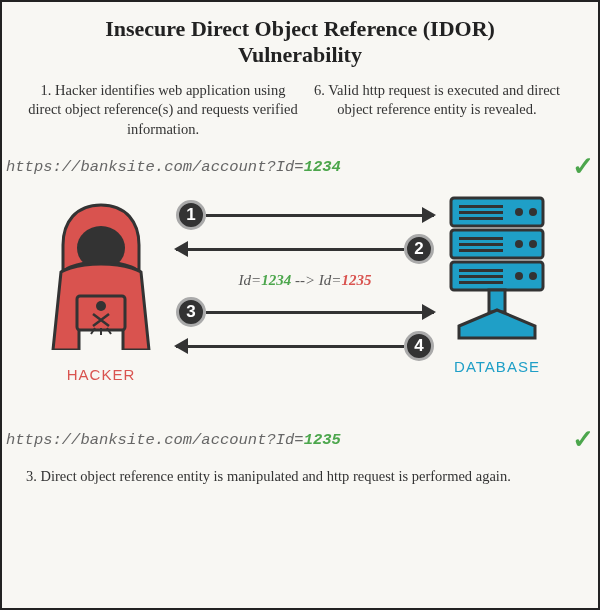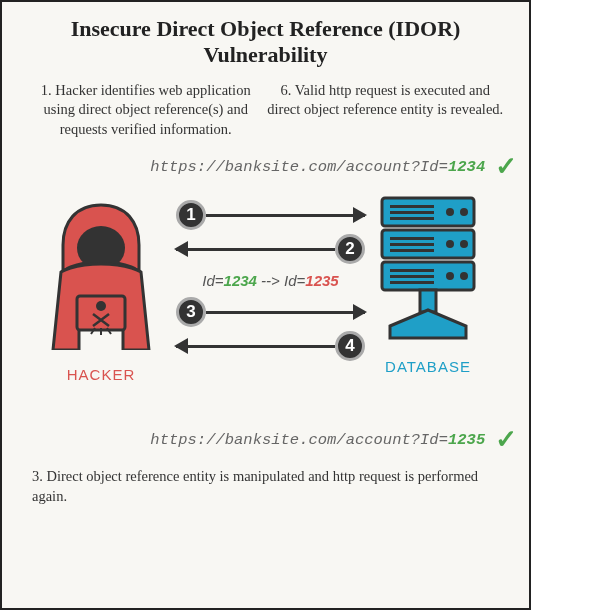--- a/index.html
+++ b/index.html
@@ -1,40 +1,40 @@
 <!DOCTYPE html>
 <html><head>
 <meta charset="utf-8">
 <style>
 *{box-sizing:border-box;margin:0;padding:0}
 body{font-family:Georgia,serif;background:#fff;width:600px;height:610px;overflow:hidden}
-.frame{width:531px;height:610px;border:2px solid #222;background:#f8f7f3;position:relative}
+.frame{width:600px;height:610px;border:2px solid #222;background:#f8f7f3;position:relative}
 .title{text-align:center;font-size:22px;font-weight:bold;padding:14px 40px 8px;line-height:1.2;color:#222}
 .steps-top{display:flex;padding:4px 24px 8px;}
 .step{flex:1;font-size:14.5px;text-align:center;line-height:1.35;color:#333}
-.url-row{display:flex;align-items:center;justify-content:flex-end;gap:10px;padding:4px 12px}
+.url-row{display:flex;align-items:center;justify-content:space-between;gap:10px;padding:4px 4px}
 .url{font-family:'Courier New',monospace;font-style:italic;font-size:15.5px;color:#666}
 .url .q{color:#666}
 .url .id-g{color:#4ca64c;font-weight:bold}
 .check{color:#4ca64c;font-size:26px;font-weight:bold}
 .diagram{position:relative;height:230px;margin:4px 24px 0}
 .hacker-wrap{position:absolute;left:10px;top:10px;text-align:center;width:130px}
 .hacker-label{font-size:15px;color:#d9534f;letter-spacing:1px;margin-top:12px;font-family:Arial,sans-serif}
 .db-wrap{position:absolute;right:12px;top:0;text-align:center;width:130px}
 .db-label{font-size:15px;color:#1f9fc7;letter-spacing:1px;margin-top:4px;font-family:Arial,sans-serif}
 .arrows{position:absolute;left:150px;right:140px;top:8px}
 .arrow-line{position:relative;height:34px;display:flex;align-items:center}
 .num-badge{width:30px;height:30px;border-radius:50%;background:#333;border:3px solid #aaa;color:#fff;font-weight:bold;font-size:17px;display:flex;align-items:center;justify-content:center;flex-shrink:0;font-family:Arial,sans-serif}
 .shaft{flex:1;height:3px;background:#333;position:relative}
 .shaft.right::after{content:'';position:absolute;right:-2px;top:-7px;border-left:14px solid #333;border-top:8px solid transparent;border-bottom:8px solid transparent}
 .shaft.left::before{content:'';position:absolute;left:-2px;top:-7px;border-right:14px solid #333;border-top:8px solid transparent;border-bottom:8px solid transparent}
-.id-change{text-align:center;font-family:Liberation Sans, sans-serif;font-style:italic;font-size:15px;color:#555;padding:6px 0}
+.id-change{text-align:center;font-family:Liberation Serif, serif;font-style:italic;font-size:15px;color:#555;padding:6px 0}
 .id-change .g{color:#4ca64c;font-weight:bold}
 .id-change .r{color:#d9534f;font-weight:bold}
-.steps-bot{display:flex;padding:8px 30px 12px;gap:20px}
+.steps-bot{display:flex;padding:8px 24px 12px;gap:20px}
 .step-left{text-align:left}
 .step-right{text-align:left}
 </style>
 </head>
 <body>
 
 <div class="frame">
 <div class="title">Insecure Direct Object Reference (IDOR) Vulnerability</div>
 
 <div class="steps-top">

